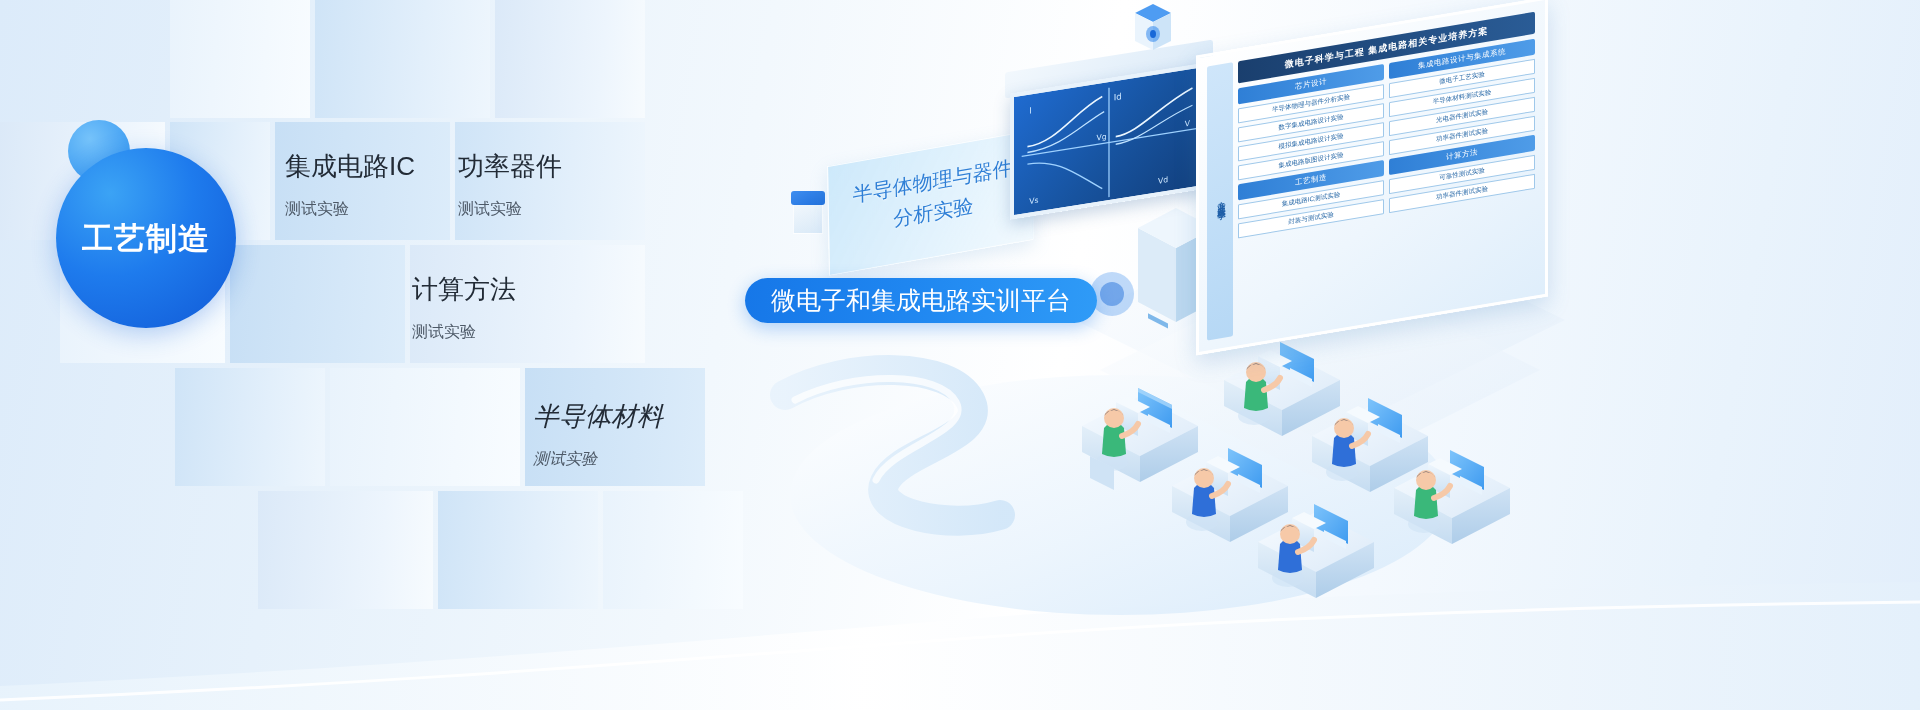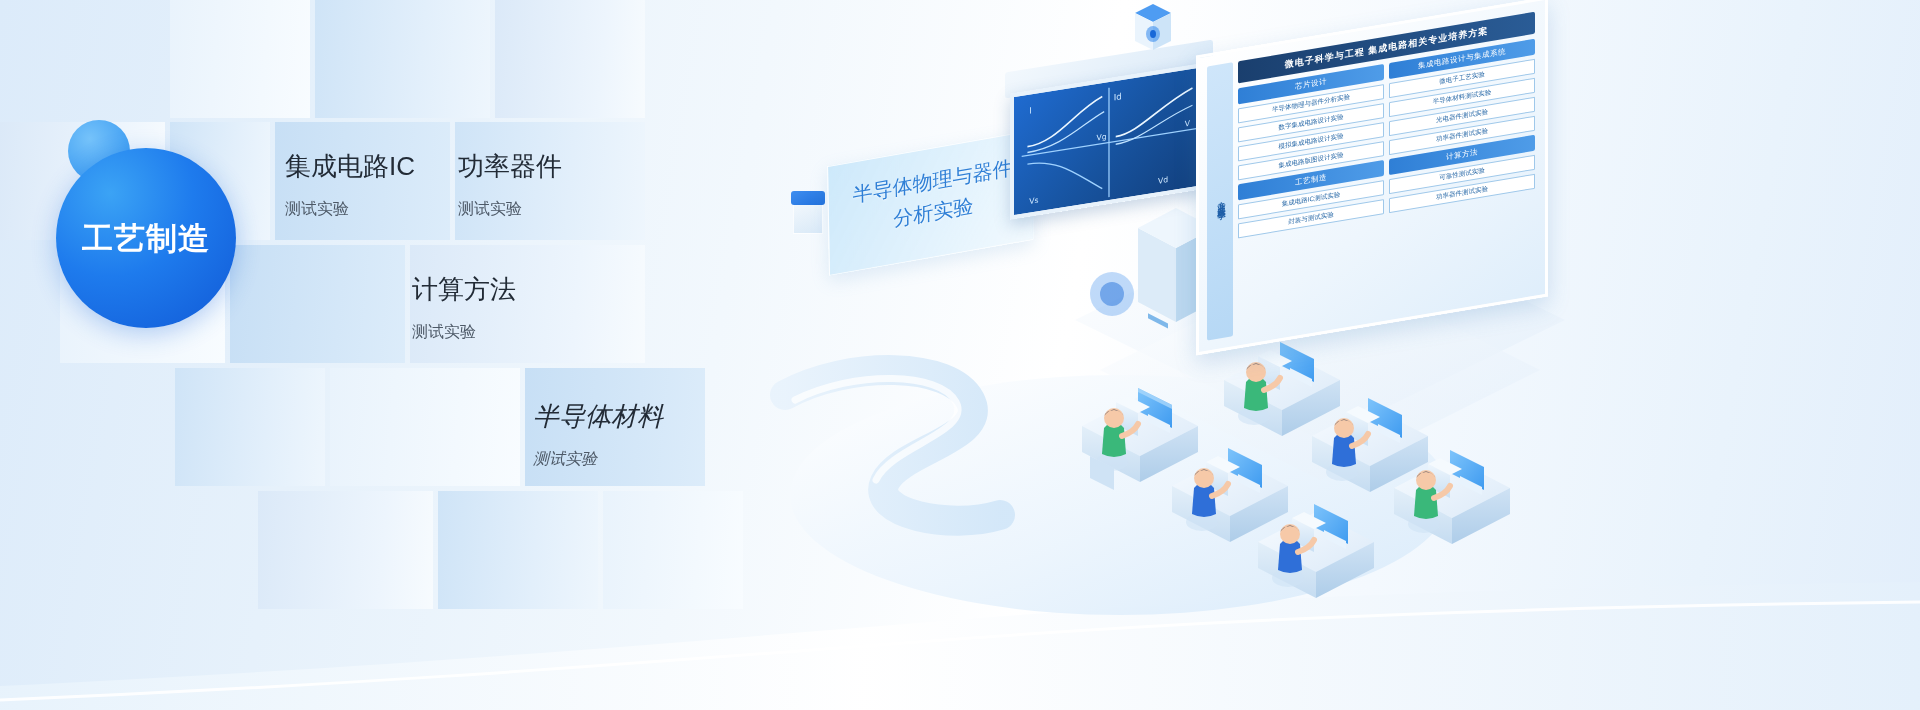--- a/index.html
+++ b/index.html
@@ -450,14 +450,17 @@
       <circle cx="198" cy="60" r="11" fill="#f6c9a8"></circle>
       <path d="M187,58 q11,-15 22,0 q-2,-9 -11,-9 q-9,0 -11,9 Z" fill="#3a3f52"></path>
       <path d="M206,88 q16,-6 22,-18" stroke="#f6c9a8" stroke-width="6" fill="none" stroke-linecap="round"></path>
       <path d="M190,90 q-10,8 -8,22" stroke="#f6c9a8" stroke-width="6" fill="none" stroke-linecap="round"></path>
     </g>
 
     <circle cx="92" cy="104" r="22" fill="#2f86ec" opacity="0.30"></circle>
     <circle cx="92" cy="104" r="12" fill="#1768d8" opacity="0.45"></circle>
   </svg>
 
+  <div id="cta">
+    <span id="cta-label">微电子和集成电路实训平台</span>
+  </div>
 
 </div>
 
 </body></html>

